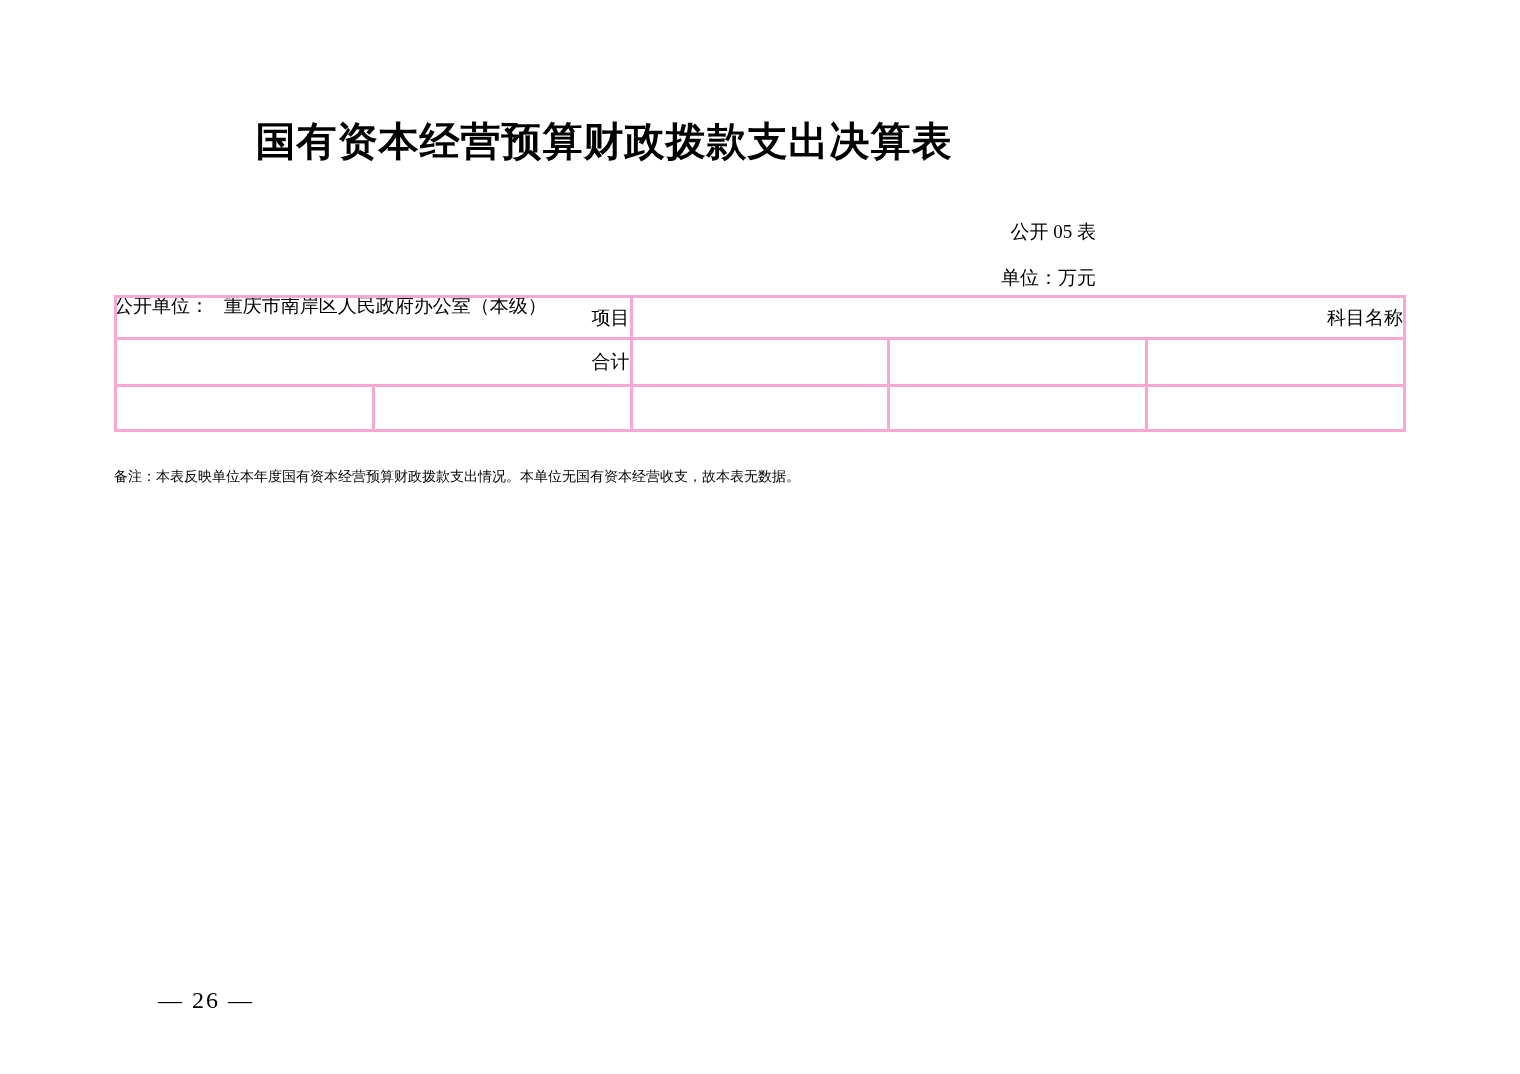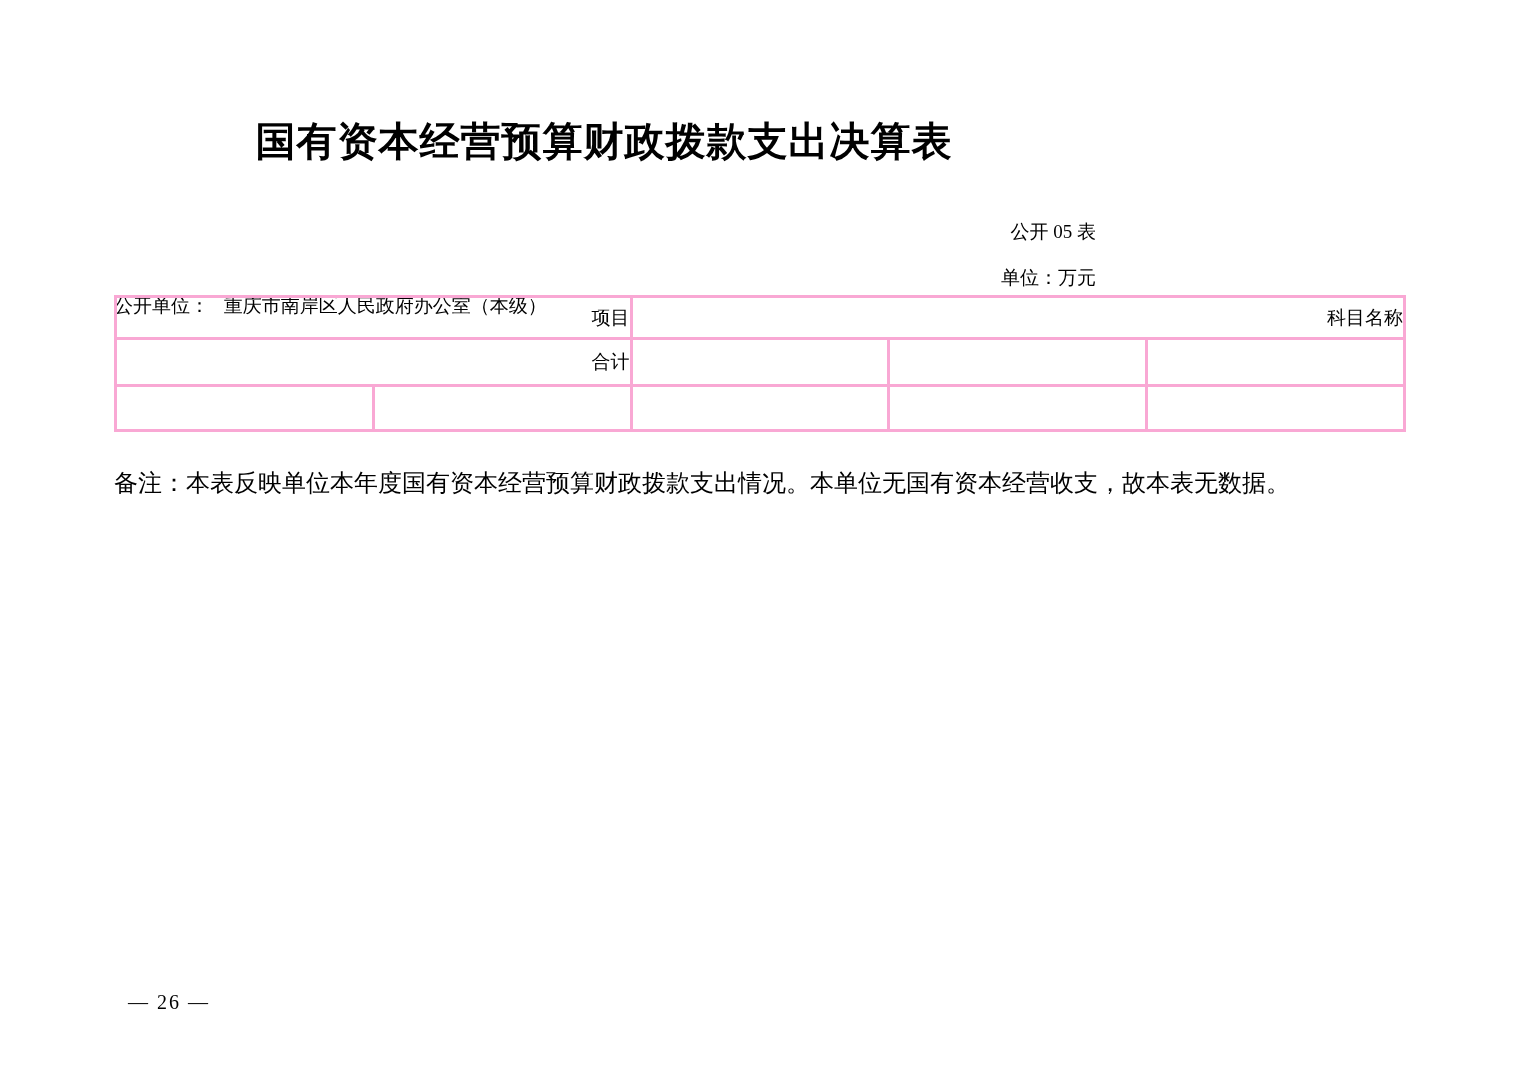--- a/index.html
+++ b/index.html
@@ -84,29 +84,29 @@
   td.h-basic    { width: 313px; }
   td.h-item     { width: 273px; }
   tr.r-head1 td { height: 39px; }
   tr.r-head2 td { height: 38px; }
   tr.r-total td { height: 44px; }
   tr.r-blank td { height: 42px; }
   .note {
     position: absolute;
     left: 114px;
     top: 467px;
-    font-size: 24px;
+    font-size: 14px;
     line-height: 1.4;
     white-space: nowrap;
   }
   .page-number {
     position: absolute;
-    left: 128px;
+    left: 158px;
     bottom: 60px;
-    font-size: 20px;
+    font-size: 24px;
     letter-spacing: 2px;
   }
 </style>
 </head>
 <body>
 
 <div class="page">
 
   <h1 class="doc-title">国有资本经营预算财政拨款支出决算表</h1>
 

